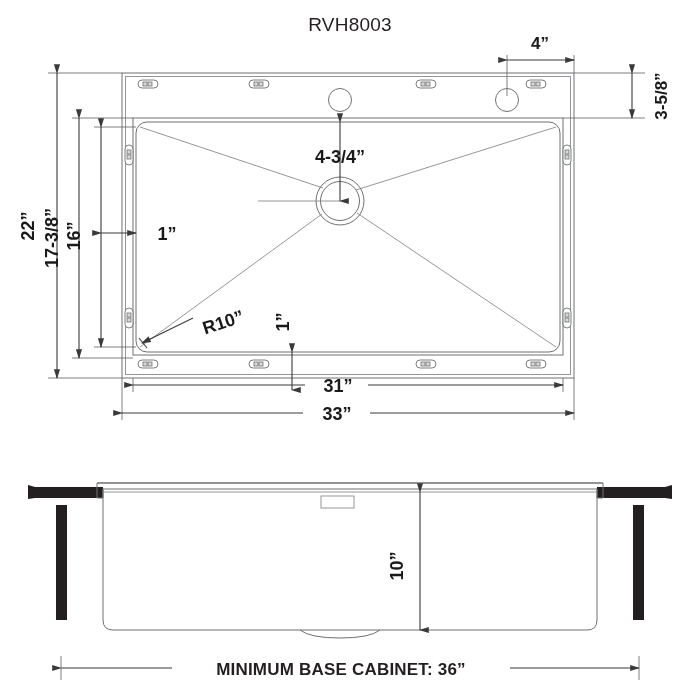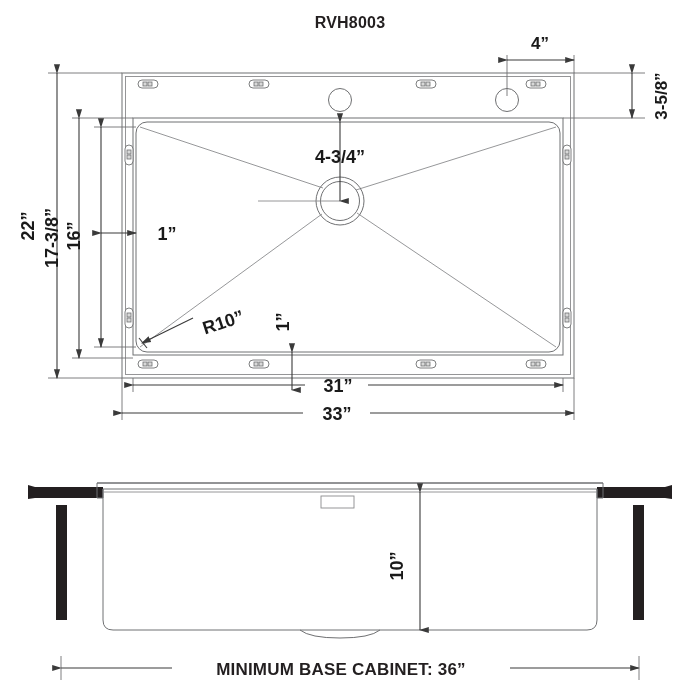--- a/index.html
+++ b/index.html
@@ -14,22 +14,22 @@
     background: #ffffff;
     font-family: "Liberation Sans", sans-serif;
     overflow: hidden;
   }
   #title {
     position: absolute;
     top: 14px;
     left: 0;
     width: 700px;
     text-align: center;
-    font-size: 16px;
-    font-weight: bold;
+    font-size: 19px;
+    font-weight: normal;
     color: #231f20;
     letter-spacing: 0.2px;
   }
   svg.drawing {
     position: absolute;
     top: 0;
     left: 0;
     width: 700px;
     height: 700px;
   }

